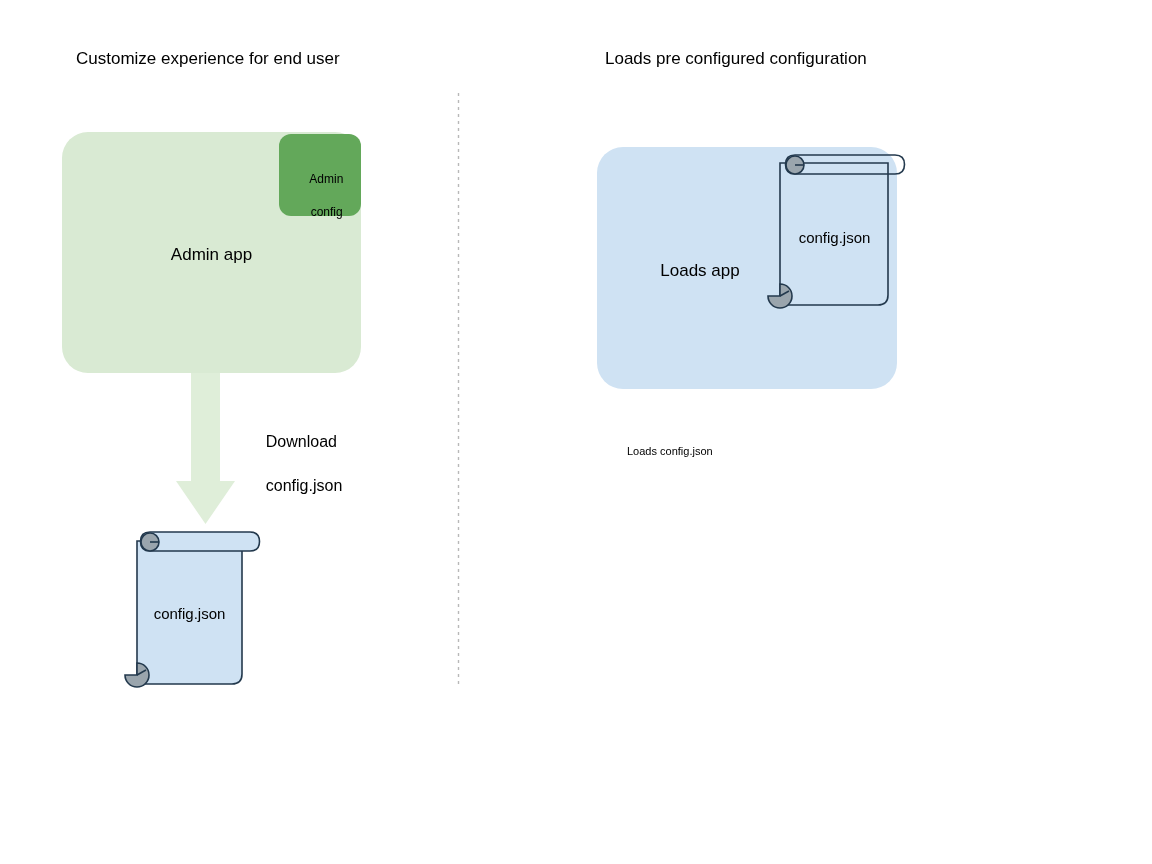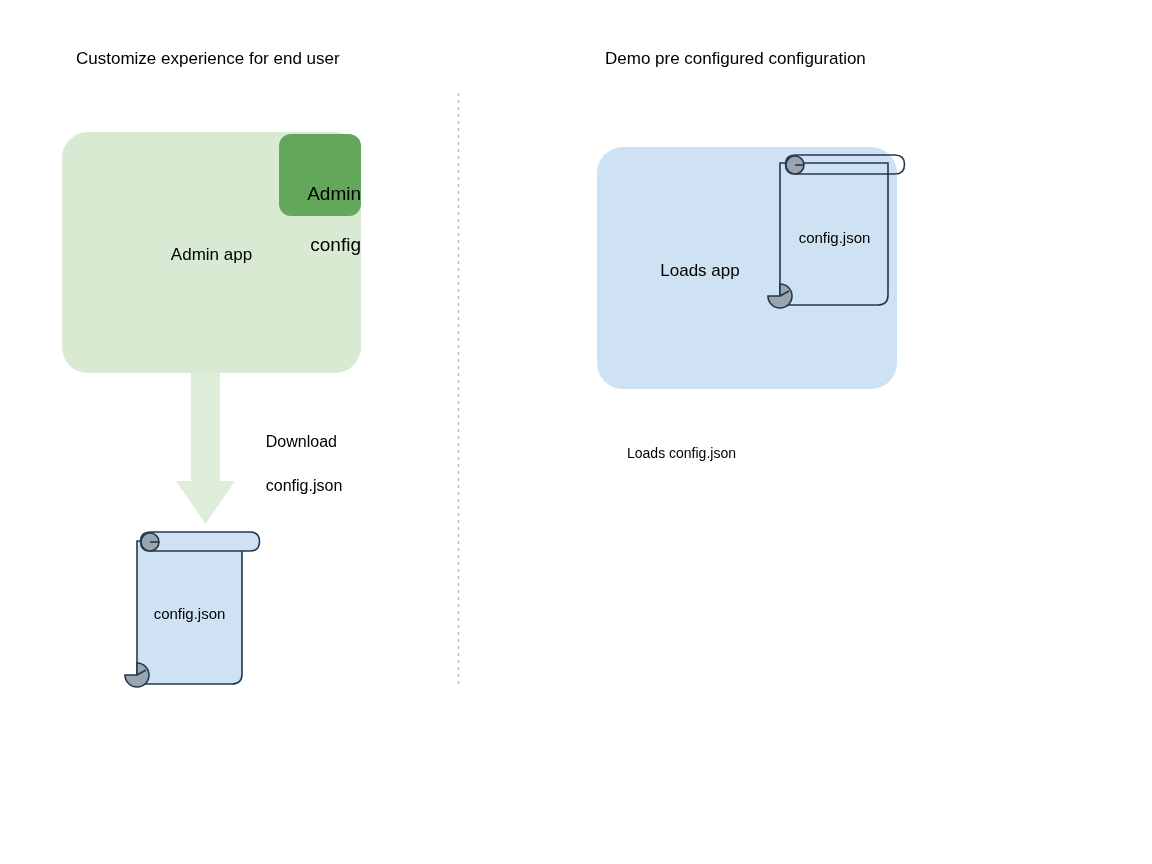--- a/index.html
+++ b/index.html
@@ -33,34 +33,34 @@
     color: #000000;
   }
   .title-label {
     font-size: 17px;
   }
   .node-label {
     font-size: 17px;
     text-align: center;
   }
   .panel-label {
-    font-size: 19px;
-    text-align: right;
+    font-size: 12px;
+    text-align: center;
     line-height: 1.35;
   }
   .doc-label {
     font-size: 15px;
     text-align: center;
   }
   .edge-label {
     font-size: 16px;
     line-height: 1.38;
   }
   .caption-label {
-    font-size: 14px;
+    font-size: 11px;
   }
 </style>
 </head>
 <body>
 
 <div class="canvas">
 
   <svg class="diagram-svg" viewBox="0 0 1152 864">
 
     <rect x="62" y="132" width="299" height="241" rx="26" ry="26" fill="#d9ead3" stroke="none"></rect>
@@ -87,21 +87,21 @@
     <path d="M 795 155 L 895 155 Q 904.5 155 904.5 164.5 Q 904.5 174 895 174 L 795 174 Q 785.5 174 785.5 164.5 Q 785.5 155 795 155 Z" fill="none" stroke="#23394d" stroke-width="1.6"></path>
     <circle cx="795" cy="165" r="9" fill="#9aa5ad" stroke="#23394d" stroke-width="1.6"></circle>
     <path d="M 795 165 L 804 165" stroke="#23394d" stroke-width="1.6" fill="none"></path>
     <path d="M 780 296 m -12 0 a 12 12 0 1 0 12 -12 L 780 296 Z" fill="#9aa5ad" stroke="#23394d" stroke-width="1.6"></path>
     <path d="M 780 296 L 789 291" stroke="#23394d" stroke-width="1.6" fill="none"></path>
 
   </svg>
 
   <div class="lbl title-label" style="left:76px; top:48px;">Customize experience for end user</div>
 
-  <div class="lbl title-label" style="left:605px; top:48px;">Demo pre configured configuration</div>
+  <div class="lbl title-label" style="left:605px; top:48px;">Loads pre configured configuration</div>
 
   <div class="lbl node-label" style="left:62px; top:244px; width:299px;">Admin app</div>
 
   <div class="lbl panel-label" style="left:279px; top:155px; width:82px;">
     <span>Admin</span><br>
     <span>config</span>
   </div>
 
   <div class="lbl edge-label" style="left:248px; top:409px;">
     <span>Download</span><br>

